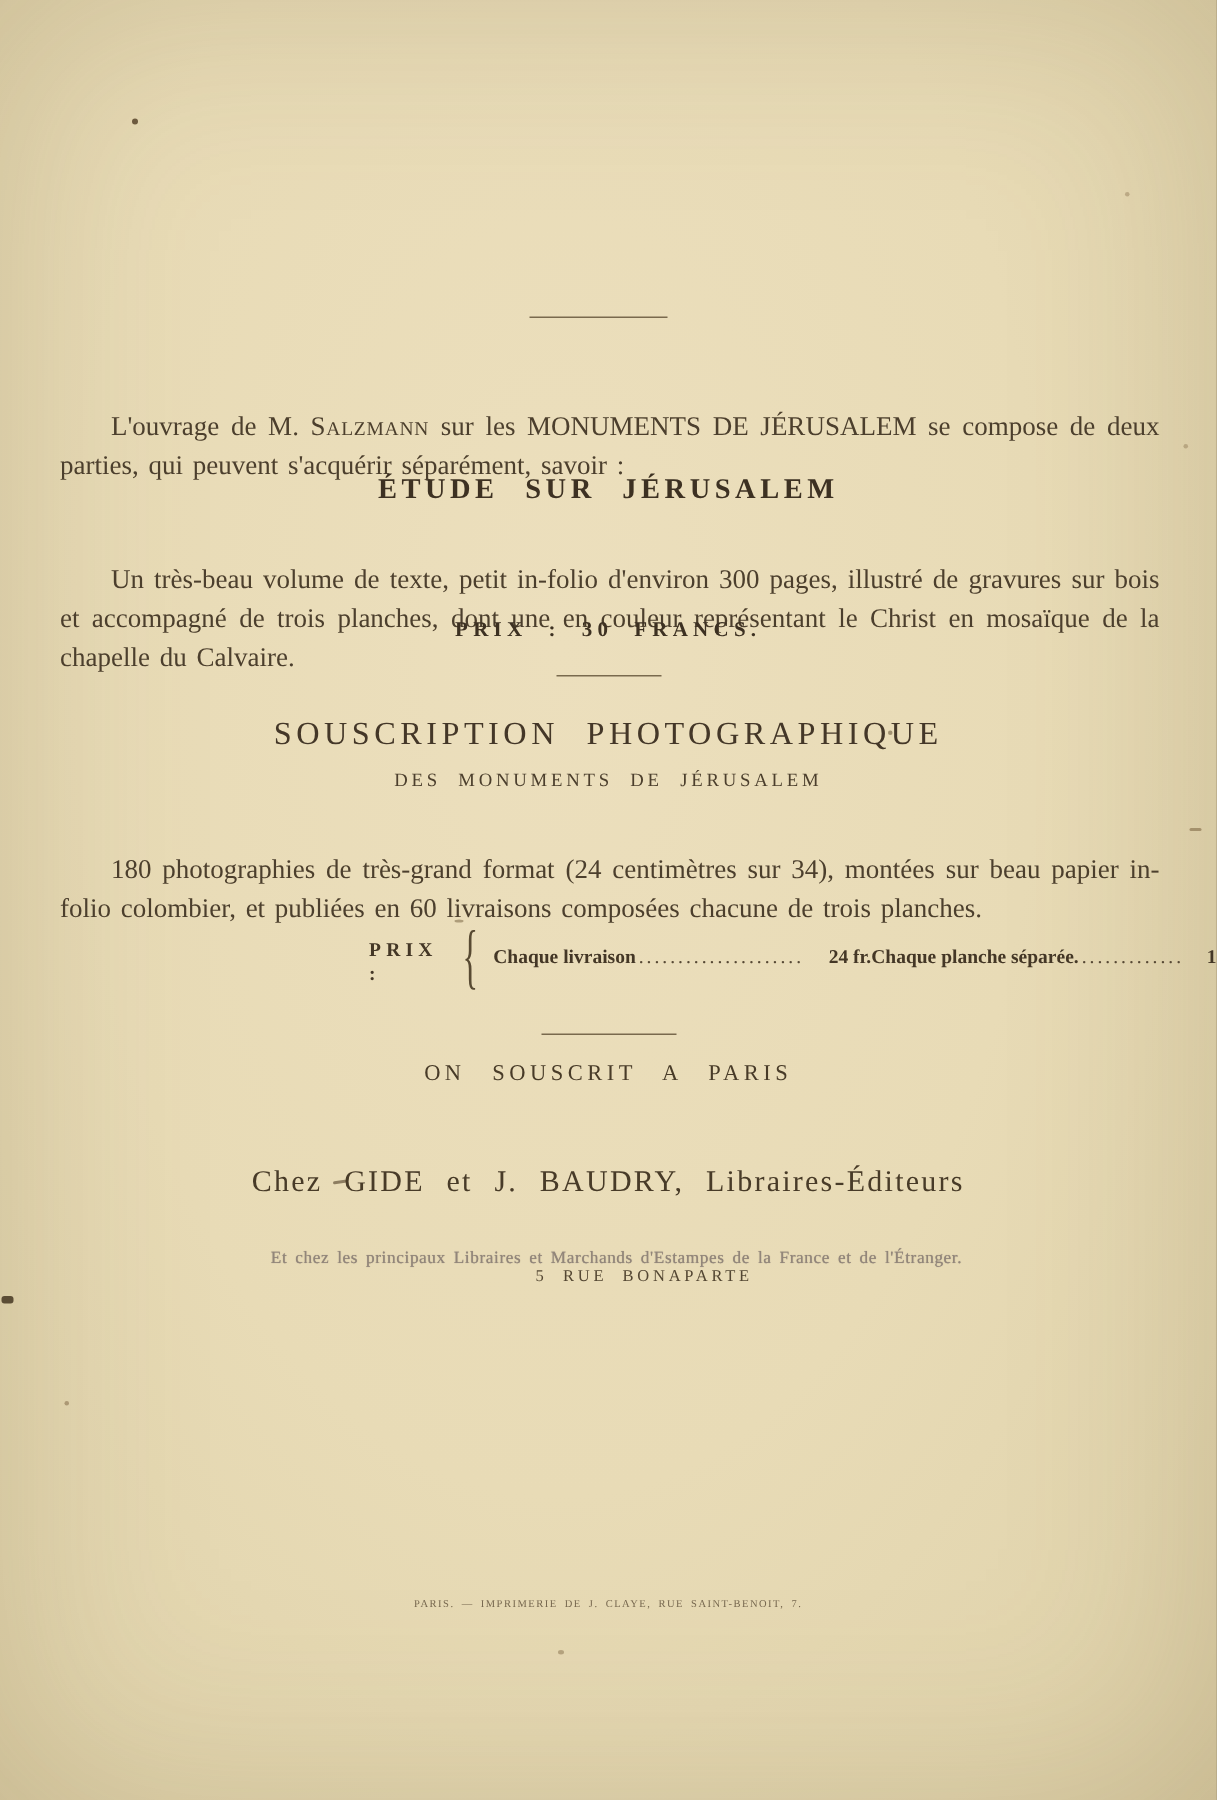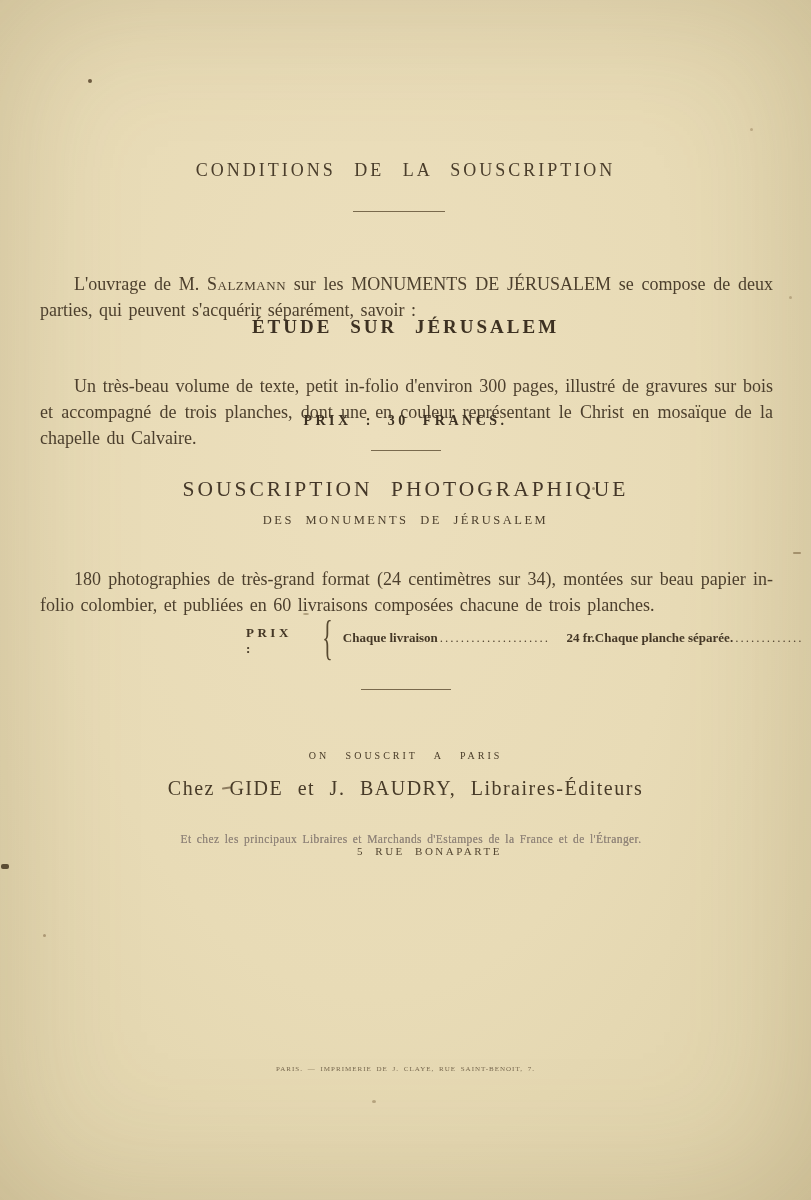--- a/index.html
+++ b/index.html
@@ -87,21 +87,21 @@
     top: 616px;
     left: 246px;
     display: flex;
     align-items: center;
     color: #443726;
   }
   .pt-label {
     font-size: 13px;
     font-weight: bold;
     letter-spacing: 3.5px;
-    margin-right: 22px;
+    margin-right: 8px;
     margin-top: 6px;
   }
   .pt-brace {
     font-size: 48px;
     line-height: 44px;
     color: #584a32;
     transform: scaleX(0.45);
     margin: 0 0 0 2px;
     font-weight: normal;
   }
@@ -118,22 +118,22 @@
     overflow: hidden;
     white-space: nowrap;
     letter-spacing: 2px;
     margin: 0 2px;
     font-weight: normal;
     color: #564834;
   }
   .pt-price { margin-left: 14px; white-space: nowrap; }
 
   .souscrit {
-    top: 750px;
-    font-size: 10px;
+    top: 708px;
+    font-size: 15px;
     letter-spacing: 3px;
     word-spacing: 11px;
     color: #483b28;
   }
   .publisher {
     top: 777px;
     font-size: 20px;
     letter-spacing: 1.5px;
     word-spacing: 8px;
     color: #483b28;
@@ -163,21 +163,20 @@
     color: #77684f;
   }
 
   .speck { position: absolute; border-radius: 50%; }
 </style>
 </head>
 <body>
 
 <div class="page">
 
-  <div class="abs-center doc-title">CONDITIONS DE LA SOUSCRIPTION</div>
   <hr class="rule rule-1">
 
   <p class="para para-intro"><span>L'ouvrage de M. </span><span class="smallcaps">Salzmann</span><span> sur les MONUMENTS DE JÉRUSALEM se compose de deux parties, qui peuvent s'acquérir séparément, savoir :</span></p>
 
   <div class="abs-center h-etude">ÉTUDE SUR JÉRUSALEM</div>
 
   <p class="para para-etude">Un très-beau volume de texte, petit in-folio d'environ 300 pages, illustré de gravures sur bois et accompagné de trois planches, dont une en couleur représentant le Christ en mosaïque de la chapelle du Calvaire.</p>
 
   <div class="abs-center prix-30">PRIX : 30 FRANCS.</div>
   <hr class="rule rule-2">

